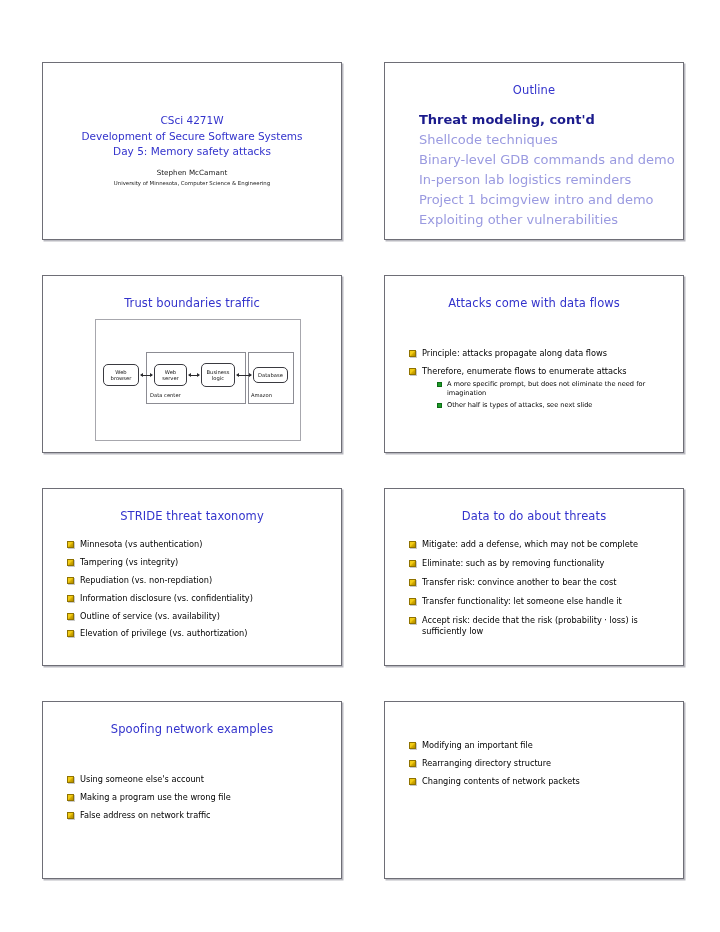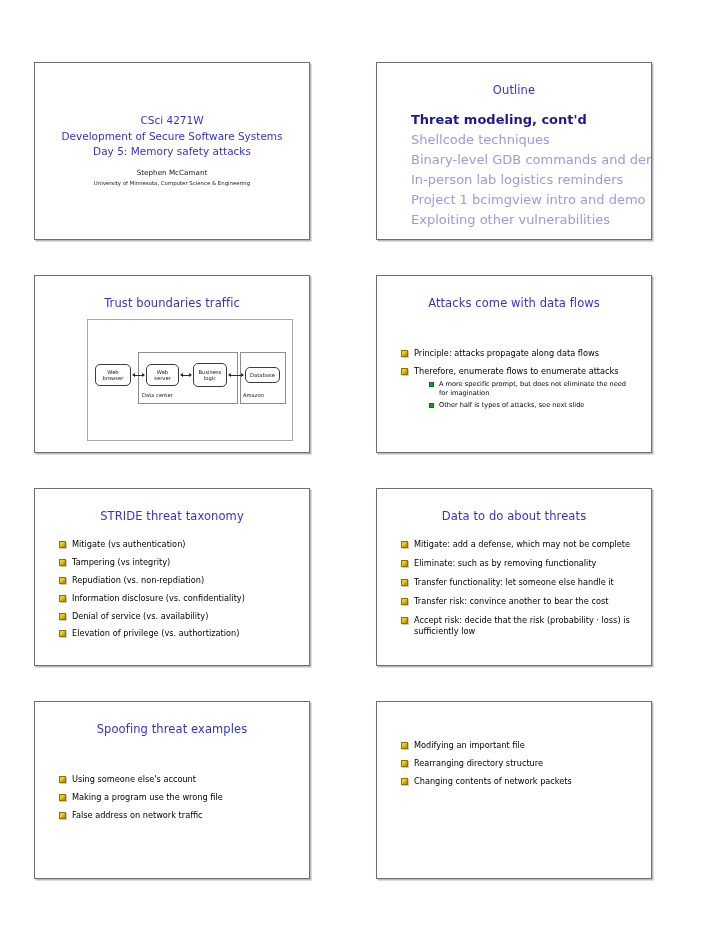--- a/index.html
+++ b/index.html
@@ -28,27 +28,28 @@
     top: 62px;
     width: 652px;
     display: grid;
     grid-template-columns: 310px 310px;
     grid-column-gap: 32px;
     grid-row-gap: 35px;
   }
 
   .slide {
     position: relative;
-    width: 276px;
+    width: 300px;
     height: 178px;
     background: #ffffff;
     border: 1px solid #6e6e76;
     box-shadow: 1.5px 1.5px 0 0 #b9b9c0;
     box-sizing: border-box;
     overflow: hidden;
+    margin-left: 8px;
   }
 
   
   .slide-title {
     text-align: center;
     color: #3333cc;
     font-size: 11.5px;
     font-weight: normal;
     letter-spacing: 0.1px;
     margin: 0;
@@ -294,37 +295,37 @@
           </ul>
         </li>
       </ul>
     </div>
 
     <div class="slide">
       <div class="slide-title">STRIDE threat taxonomy</div>
       <ul class="bullets">
         <li>
           <span class="bullet-marker"></span>
-          <span>Mitigate (vs authentication)</span>
+          <span>Minnesota (vs authentication)</span>
         </li>
         <li>
           <span class="bullet-marker"></span>
           <span>Tampering (vs integrity)</span>
         </li>
         <li>
           <span class="bullet-marker"></span>
           <span>Repudiation (vs. non-repdiation)</span>
         </li>
         <li>
           <span class="bullet-marker"></span>
           <span>Information disclosure (vs. confidentiality)</span>
         </li>
         <li>
           <span class="bullet-marker"></span>
-          <span>Denial of service (vs. availability)</span>
+          <span>Outline of service (vs. availability)</span>
         </li>
         <li>
           <span class="bullet-marker"></span>
           <span>Elevation of privilege (vs. authortization)</span>
         </li>
       </ul>
     </div>
 
     <div class="slide">
       <div class="slide-title">Data to do about threats</div>
@@ -332,35 +333,35 @@
         <li>
           <span class="bullet-marker"></span>
           <span>Mitigate: add a defense, which may not be complete</span>
         </li>
         <li>
           <span class="bullet-marker"></span>
           <span>Eliminate: such as by removing functionality</span>
         </li>
         <li>
           <span class="bullet-marker"></span>
+          <span>Transfer risk: convince another to bear the cost</span>
+        </li>
+        <li>
+          <span class="bullet-marker"></span>
           <span>Transfer functionality: let someone else handle it</span>
         </li>
         <li>
           <span class="bullet-marker"></span>
-          <span>Transfer risk: convince another to bear the cost</span>
-        </li>
-        <li>
-          <span class="bullet-marker"></span>
           <span>Accept risk: decide that the risk (probability · loss) is sufficiently low</span>
         </li>
       </ul>
     </div>
 
     <div class="slide">
-      <div class="slide-title">Spoofing threat examples</div>
+      <div class="slide-title">Spoofing network examples</div>
       <ul class="bullets late">
         <li>
           <span class="bullet-marker"></span>
           <span>Using someone else's account</span>
         </li>
         <li>
           <span class="bullet-marker"></span>
           <span>Making a program use the wrong file</span>
         </li>
         <li>

